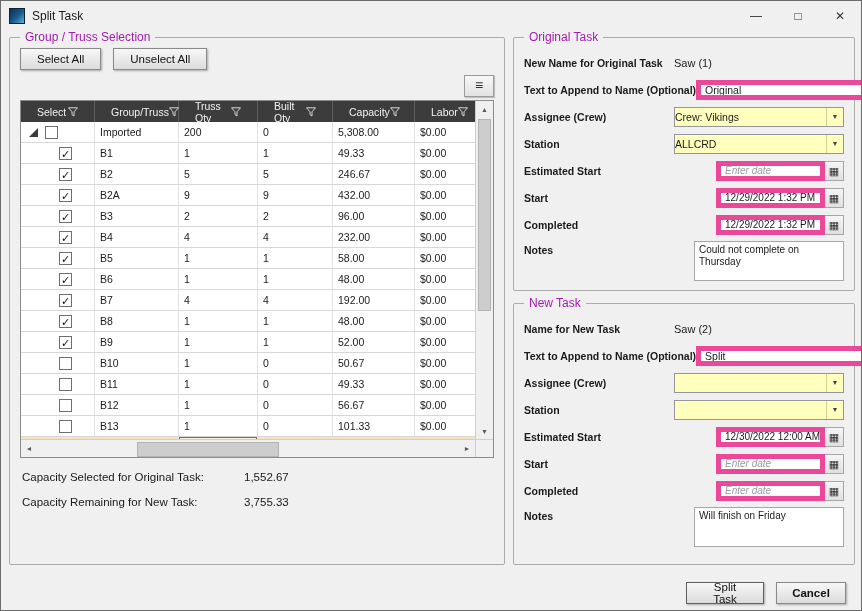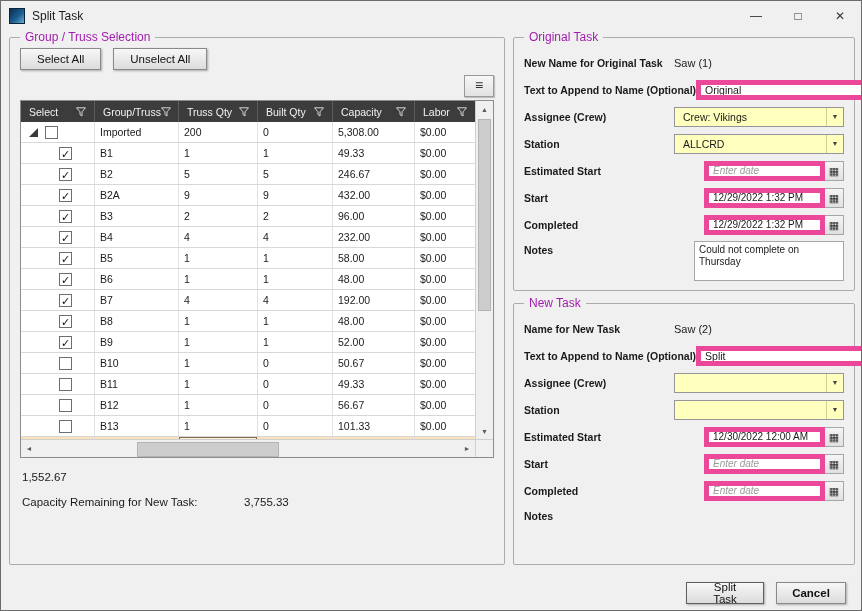--- a/index.html
+++ b/index.html
@@ -29,21 +29,21 @@
     display:inline-flex;align-items:center;justify-content:center;}
   .grid-tools{display:flex;justify-content:flex-end;margin:5px 10px 0 10px;}
   .tool-btn{width:28px;height:20px;border:1px solid #9a9a9a;background:linear-gradient(#f7f7f7,#e2e2e2);
     text-align:center;line-height:18px;font-size:14px;color:#333;box-shadow:1px 1px 1px rgba(0,0,0,.2);}
 
   
   .grid{margin:3px 10px 0 10px;border:1px solid #8c8c8c;height:358px;background:#fff;display:flex;flex-direction:column;box-sizing:border-box;}
   .grid-main{display:flex;flex:1;min-height:0;}
   .grid-content{flex:1;display:flex;flex-direction:column;min-width:0;}
   .grid-header{display:flex;background:#3c3c3c;color:#f2f2f2;height:21px;flex:0 0 21px;}
-  .hcell{display:flex;align-items:center;padding:0 8px;font-size:10.5px;border-right:1px solid #5d5d5d;box-sizing:border-box;}
+  .hcell{display:flex;align-items:center;padding:0 16px;font-size:10.5px;border-right:1px solid #5d5d5d;box-sizing:border-box;}
   .funnel{width:10px;height:10px;margin-left:auto;flex:0 0 10px;}
   .grid-body{flex:1;overflow:hidden;}
   .grid-row{display:flex;height:20px;border-bottom:1px solid #d8d8d8;background:#fff;align-items:stretch;}
   .grid-row.selected{background:#fbe2bd;}
   .cell{border-right:1px solid #e2e2e2;display:flex;align-items:center;padding:0 5px;font-size:10.5px;box-sizing:border-box;}
   .cell.editing{background:#fdf1dc;box-shadow:inset 0 0 0 1px #7e6c4f;}
   .col-0{width:74px;flex:0 0 74px;}
   .col-1{width:84px;flex:0 0 84px;}
   .col-2{width:79px;flex:0 0 79px;}
   .col-3{width:75px;flex:0 0 75px;}
@@ -73,25 +73,25 @@
   .fields{margin:14px 10px 0 10px;}
   .field-row{display:flex;align-items:center;margin-bottom:6px;min-height:21px;}
   .field-row.tall{align-items:flex-start;}
   .field-row.tall .field-label{margin-top:3px;}
   .field-label{flex:1;font-size:10.5px;white-space:nowrap;font-weight:bold;}
   .field-ctrl{width:170px;flex:0 0 170px;display:flex;}
   .static-value{font-size:11px;align-self:center;}
   .textbox{flex:1;height:20px;border:5px solid #ec4899;background:#fff;padding:0 4px;font-size:10.5px;
     display:flex;align-items:center;box-sizing:border-box;overflow:hidden;white-space:nowrap;}
   .combo{flex:1;height:20px;border:1px solid #95959b;background:#ffffbe;display:flex;align-items:center;
-    font-size:10.5px;padding-left:8px;box-sizing:border-box;}
+    font-size:10.5px;padding-left:0;box-sizing:border-box;}
   .combo-value{overflow:hidden;white-space:nowrap;}
   .combo-arrow{margin-left:auto;width:16px;height:100%;display:flex;align-items:center;justify-content:center;
     font-size:7px;color:#444;border-left:1px solid #cfcf9a;}
-  .datebox{margin-left:auto;width:140px;display:flex;}
+  .datebox{margin-left:auto;width:128px;display:flex;}
   .date-text{font-size:10px;}
   .date-text.placeholder{color:#9a9a9a;font-style:italic;}
   .cal-btn{width:19px;height:20px;flex:0 0 19px;border:1px solid #a6a6a6;border-left:none;
     background:linear-gradient(#f5f5f5,#e0e0e0);font-size:11px;text-align:center;line-height:18px;color:#333;box-sizing:border-box;}
   .notes{margin-left:auto;width:150px;height:40px;border:1px solid #a6a6a6;background:#fff;
     font-size:10px;line-height:12px;padding:2px 4px;box-sizing:border-box;overflow:hidden;}
 
   
   .footer-btn{position:absolute;top:581px;height:22px;}
   .split{right:97px;width:78px;border:1px solid #5f5f5f;}
@@ -362,20 +362,21 @@
         <div class="scroll-arrow">◄</div>
         <div class="htrack">
           <div class="hthumb"></div>
         </div>
         <div class="scroll-arrow">►</div>
         <div class="corner"></div>
       </div>
     </div>
 
     <div class="summary-row">
+      <span class="summary-label">Capacity Selected for Original Task:</span>
       <span class="summary-value">1,552.67</span>
     </div>
     <div class="summary-row">
       <span class="summary-label">Capacity Remaining for New Task:</span>
       <span class="summary-value">3,755.33</span>
     </div>
   </div>
 
   <div class="groupbox orig-box">
     <span class="groupbox-label">Original Task</span>
@@ -501,19 +502,22 @@
           <div class="field-label">Completed</div>
           <div class="field-ctrl">
             <div class="datebox">
               <div class="textbox date-text placeholder">Enter date</div>
               <div class="cal-btn">▦</div>
             </div>
           </div>
         </div>
         <div class="field-row tall">
           <div class="field-label">Notes</div>
+          <div class="field-ctrl">
+            <div class="notes">Will finish on Friday</div>
+          </div>
         </div>
       </div>
   </div>
 
   <button class="btn footer-btn split">Split Task</button>
   <button class="btn footer-btn cancel">Cancel</button>
 </div>
 
 </body></html>

